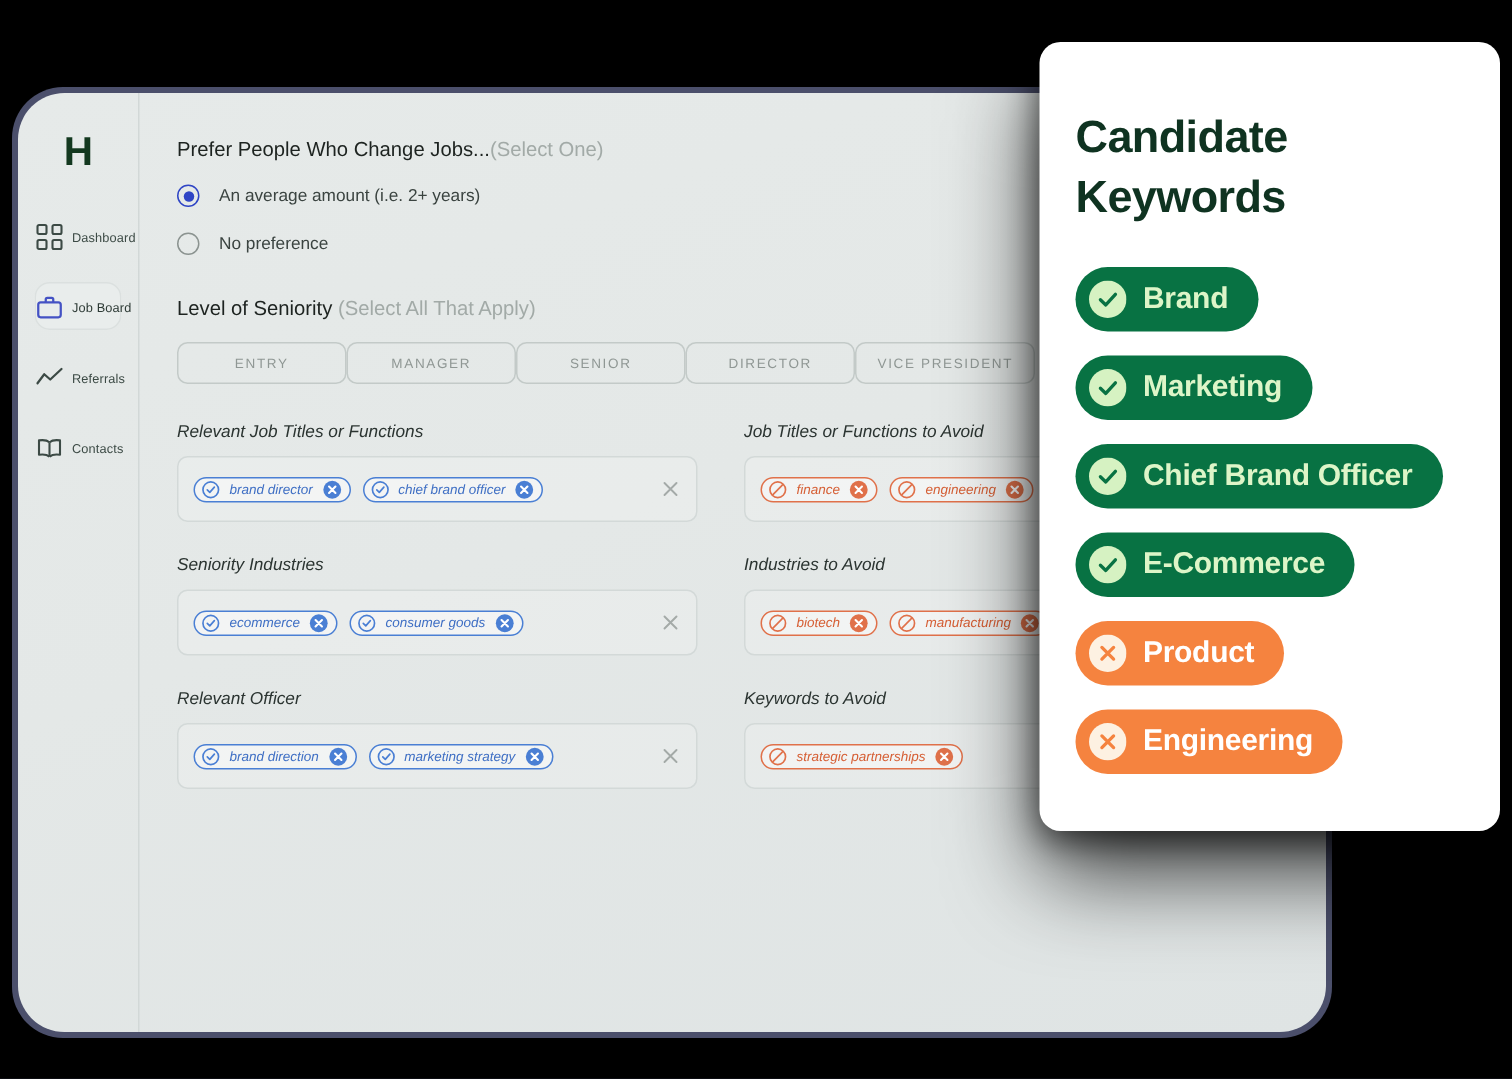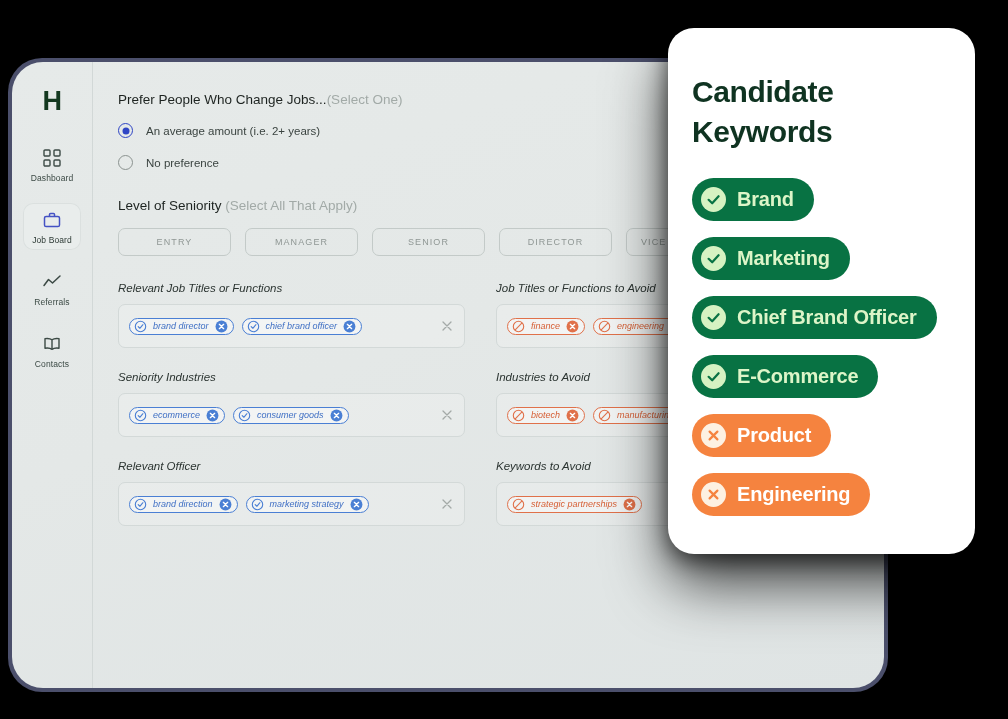--- a/index.html
+++ b/index.html
@@ -48,21 +48,21 @@
     color: #13381f;
     letter-spacing: -0.5px;
     margin-bottom: 24px;
     line-height: 1;
   }
   .nav-item {
     width: 58px;
     padding: 7px 0 5px 0;
     border-radius: 10px;
     display: flex;
-    flex-direction: column;
+    flex-direction: row;
     align-items: center;
     gap: 5px;
     margin-bottom: 13px;
     cursor: pointer;
   }
   .nav-item.active { background: #e9edec; box-shadow: inset 0 0 0 1px #dbe0df; }
   .nav-icon { width: 20px; height: 20px; display:block; }
   .nav-label {
     font-size: 8.5px;
     color: #3c4a45;
@@ -95,21 +95,21 @@
   .radio.checked::after {
     content: ""; position: absolute;
     left: 50%; top: 50%; transform: translate(-50%,-50%);
     width: 7px; height: 7px; border-radius: 50%; background: #2f45c5;
   }
   .radio-label { font-size: 11.5px; color: #3b4441; }
 
   .sec-title { font-size: 13.5px; color: #1d2320; margin: 28px 0 0 0; }
   .sec-title .hint { color: #a2aaa7; }
 
-  .pills-row { display: flex; gap: 14px; margin-top: 15px; }
+  .pills-row { display: flex; margin-top: 15px; }
   .pill-btn {
     height: 28px; min-width: 113px; padding: 0 14px;
     border: 1px solid #c3cac8; border-radius: 7px;
     background: transparent;
     font-size: 9px; letter-spacing: 1.1px;
     color: #8f9794; font-family: "Liberation Sans", sans-serif;
     display: flex; align-items: center; justify-content: center;
     cursor: pointer; white-space: nowrap;
   }
 
@@ -136,24 +136,24 @@
   .chip-lead { width: 13px; height: 13px; flex: 0 0 13px; }
   .chip-x { width: 13px; height: 13px; flex: 0 0 13px; cursor: pointer; }
   .chip-clear {
     margin-left: auto; width: 14px; height: 14px;
     flex: 0 0 14px; cursor: pointer; opacity: 0.55;
   }
 
   
   .float-card {
     position: absolute;
-    left: 668px; top: 28px;
+    left: 693px; top: 28px;
     width: 307px; height: 526px;
     background: #ffffff;
-    border-radius: 26px;
+    border-radius: 14px;
     box-shadow: 0 28px 60px rgba(0,0,0,0.75),
                 0 6px 22px rgba(0,0,0,0.6);
     padding: 44px 24px 0 24px;
   }
   .card-title {
     font-size: 30px; font-weight: bold;
     color: #0f3321; line-height: 1.33;
     letter-spacing: -0.4px;
     margin-bottom: 26px;
   }

